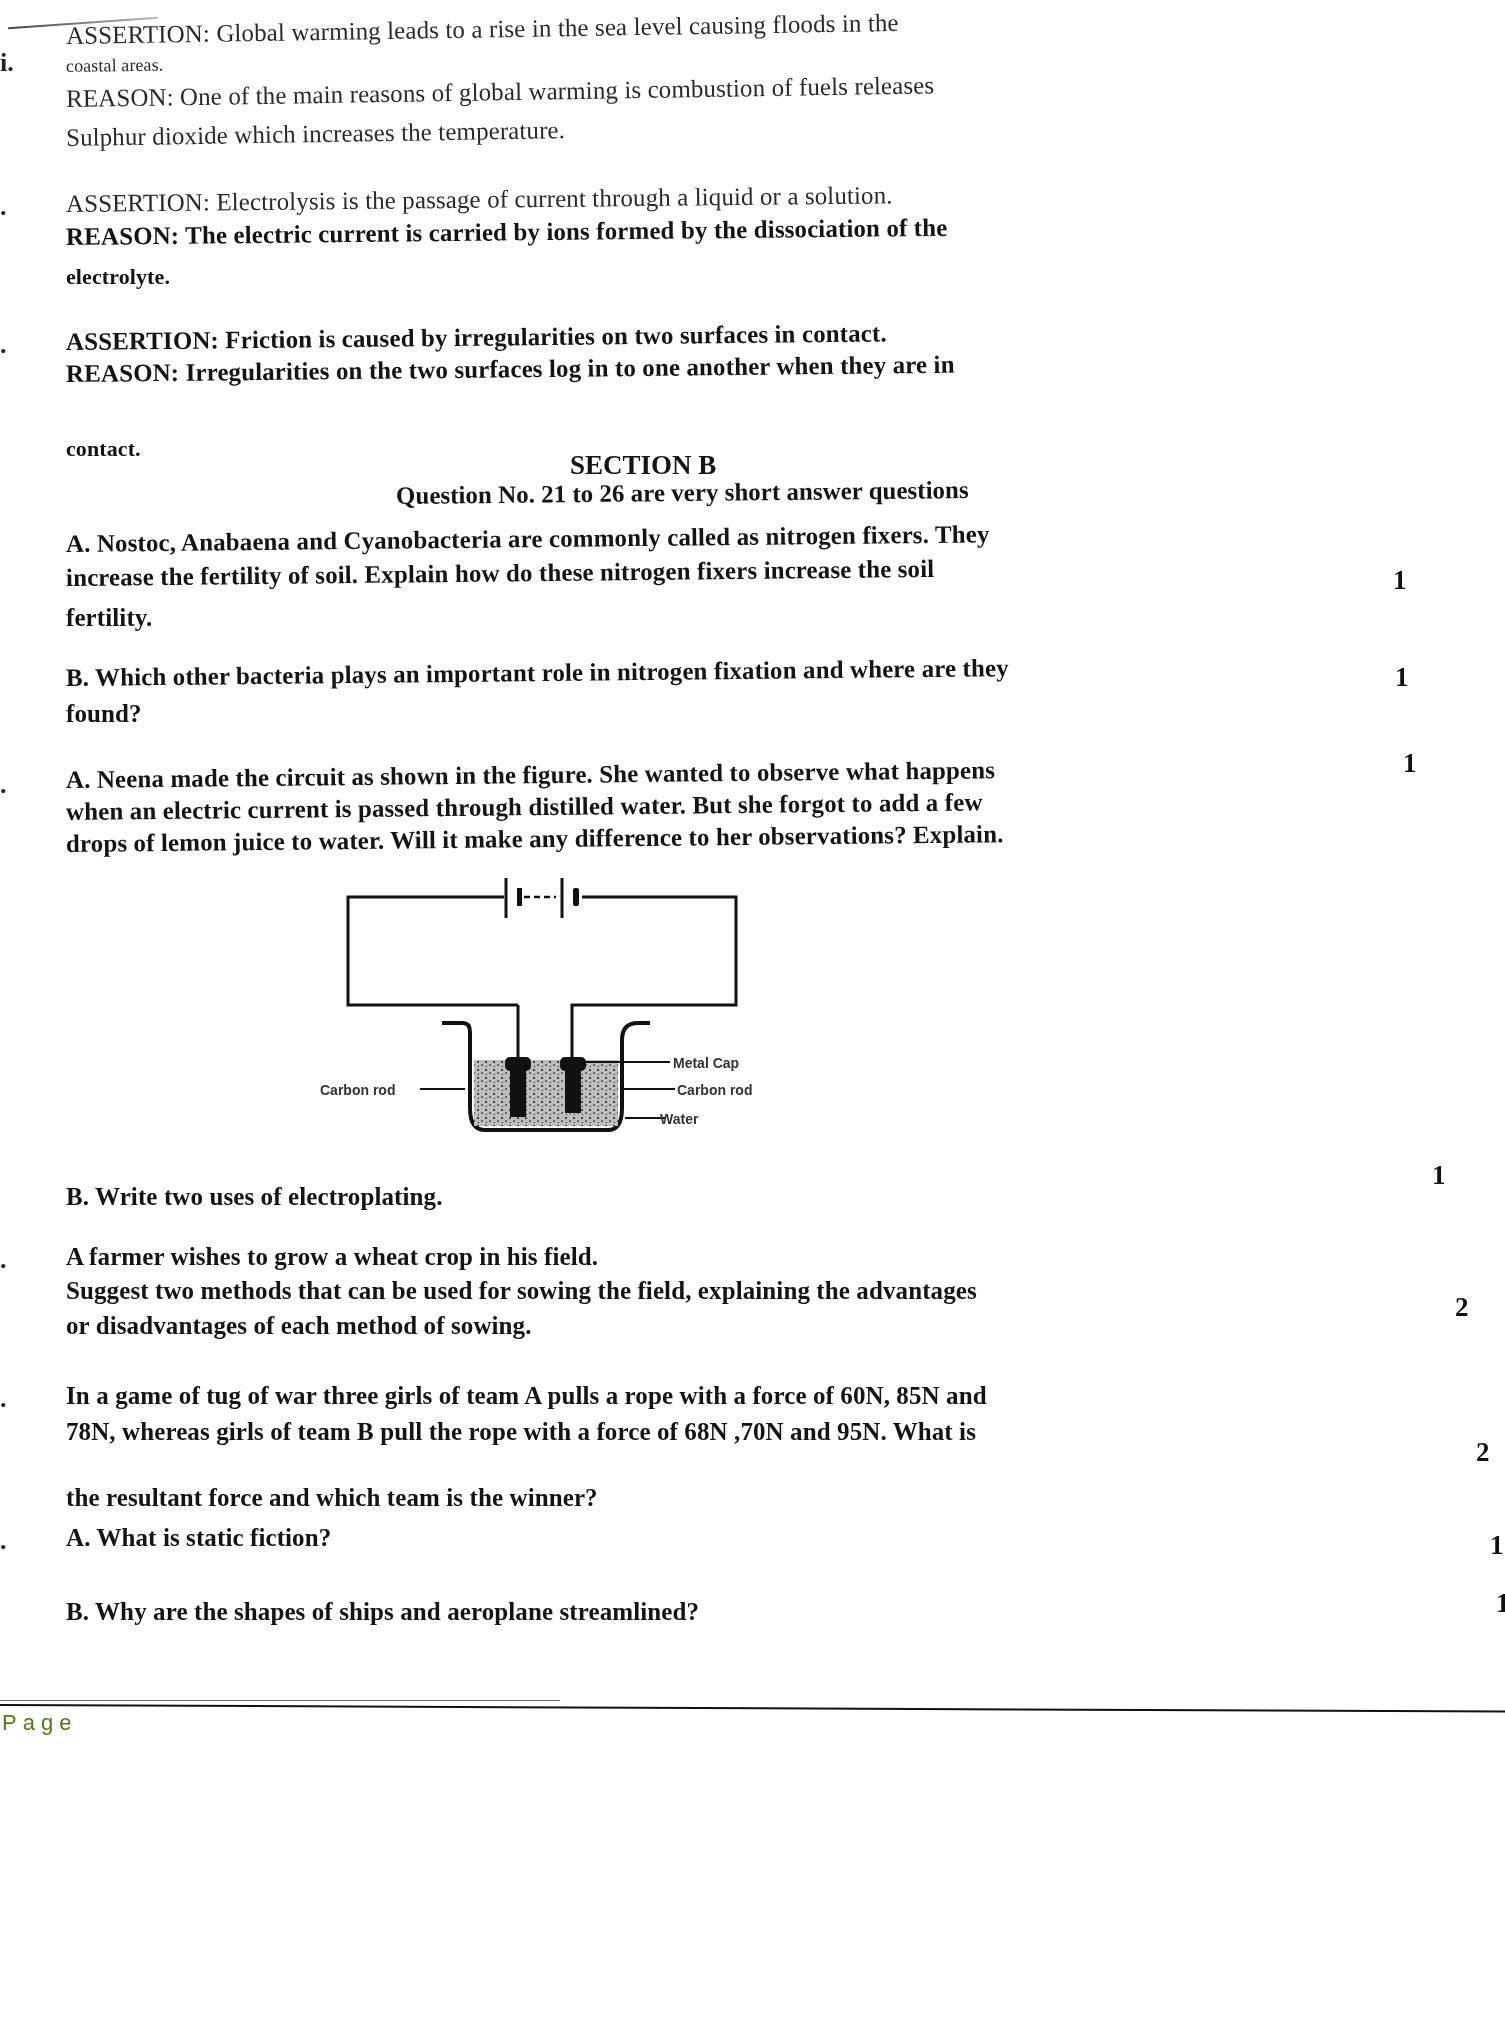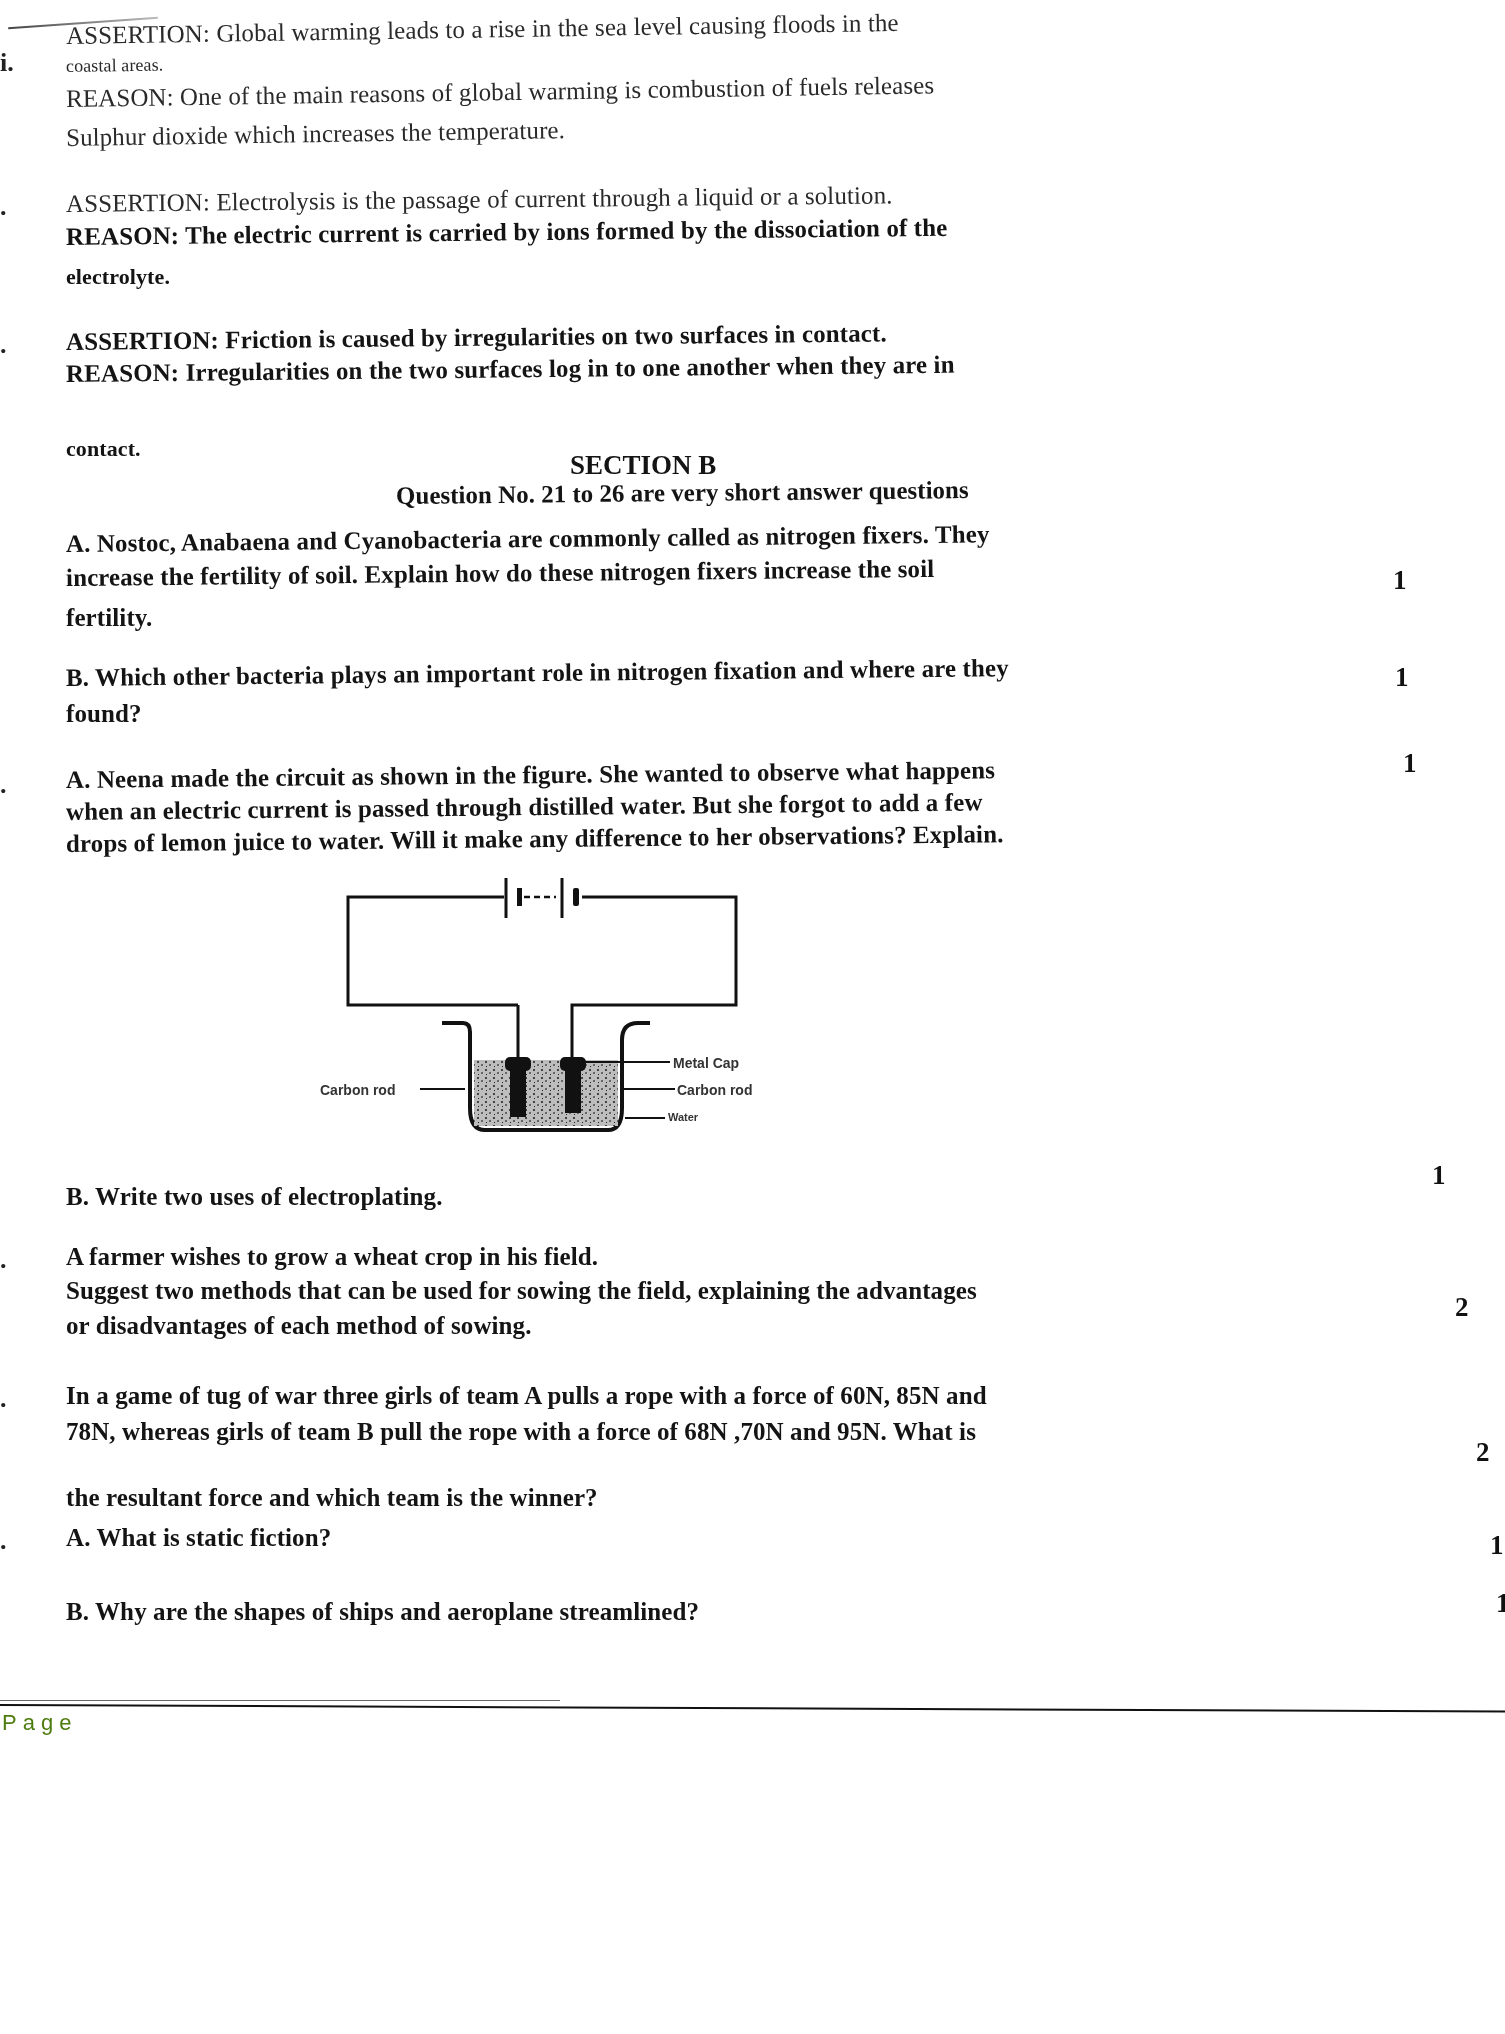--- a/index.html
+++ b/index.html
@@ -102,21 +102,21 @@
         <rect x="265" y="205" width="16" height="48" fill="#111"></rect>
 
         <line x1="120" y1="229" x2="165" y2="229" stroke="#111" stroke-width="2"></line>
         <line x1="285" y1="202" x2="370" y2="202" stroke="#111" stroke-width="2"></line>
         <line x1="320" y1="229" x2="375" y2="229" stroke="#111" stroke-width="2"></line>
         <line x1="325" y1="258" x2="365" y2="258" stroke="#111" stroke-width="2"></line>
       </svg>
       <span class="fig-label" style="left:20px; top:222px;">Carbon rod</span>
       <span class="fig-label" style="left:373px; top:195px;">Metal Cap</span>
       <span class="fig-label" style="left:377px; top:222px;">Carbon rod</span>
-      <span class="fig-label" style="left:368px; top:251px; font-size:11px;">Water</span>
+      <span class="fig-label" style="left:360px; top:251px; font-size:14px;">Water</span>
     </div>
 
     <span class="mark" style="left:1432px; top:1160px;">1</span>
     <div class="line b" style="top:1183px;">B. Write two uses of electroplating.</div>
   </div>
 
   <div>
     <span class="qnum" style="top:1245px;">.</span>
     <div class="line b" style="top:1243px;">A farmer wishes to grow a wheat crop in his field.</div>
     <div class="line b" style="top:1277px;">Suggest two methods that can be used for sowing the field, explaining the advantages</div>

